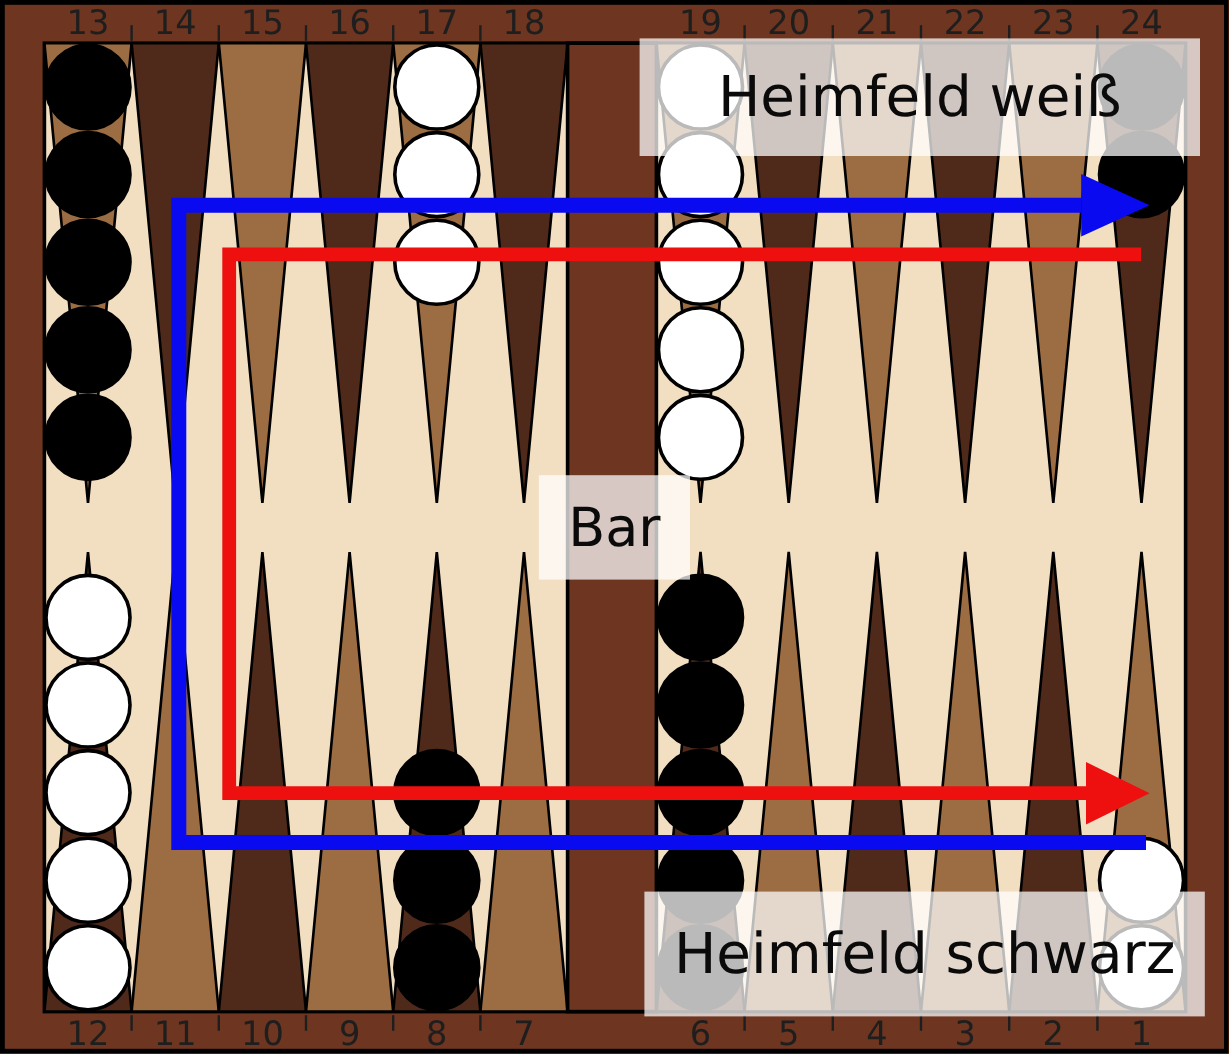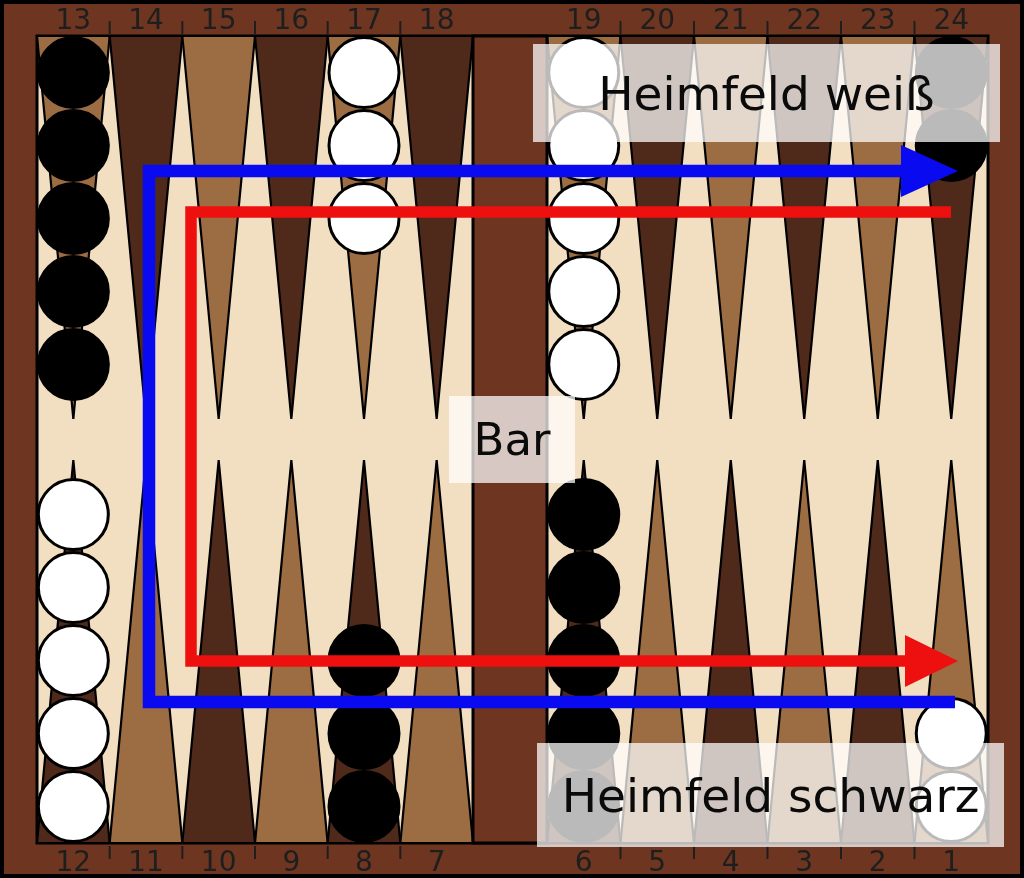--- a/index.html
+++ b/index.html
@@ -7,21 +7,21 @@
     position:relative;width:1024px;height:878px;background:#c2410c;
     font-family:"DejaVu Sans", sans-serif;overflow:hidden;
   }
   svg{position:absolute;left:0;top:0;}
   #arrows-svg{pointer-events:none;}
   .overlay-label{
     position:absolute;display:flex;align-items:center;justify-content:center;
     background:rgba(255,255,255,0.73);color:#0a0a0a;
     font-family:"DejaVu Sans", sans-serif;white-space:nowrap;
   }
-  #label-home-white{left:533px;top:32px;width:467px;height:98px;font-size:47px;margin-top:12px;}
+  #label-home-white{left:533px;top:32px;width:467px;height:98px;font-size:47px;}
   #label-home-black{left:537px;top:743px;width:467px;height:104px;font-size:47px;}
   #label-bar{left:449px;top:396px;width:126px;height:87px;font-size:45px;}
 </style>
 </head>
 <body>
 
 <div class="stage">
   <svg id="board-svg" width="1024" height="878" viewBox="0 0 1024 878">
       <rect x="0" y="0" width="1024" height="878" fill="#000000"></rect>
       <rect x="4" y="4" width="1016" height="870" fill="#6e3621"></rect>

